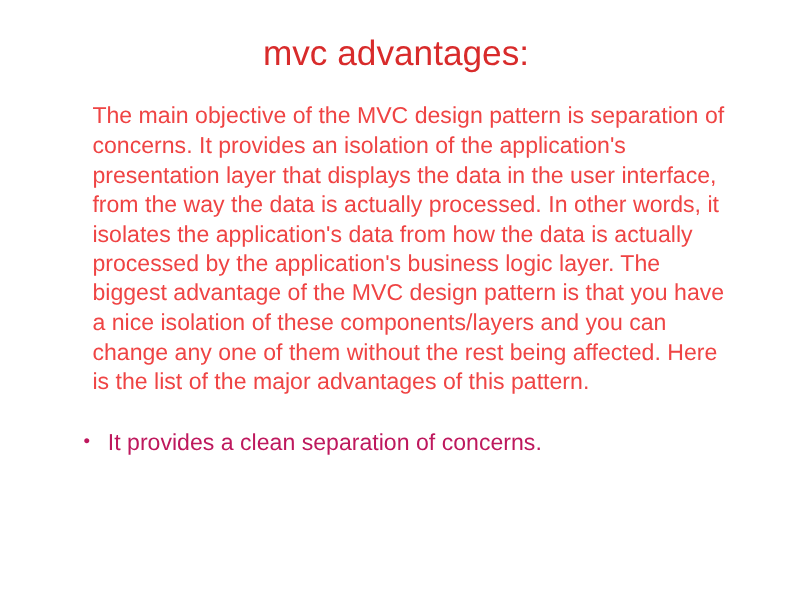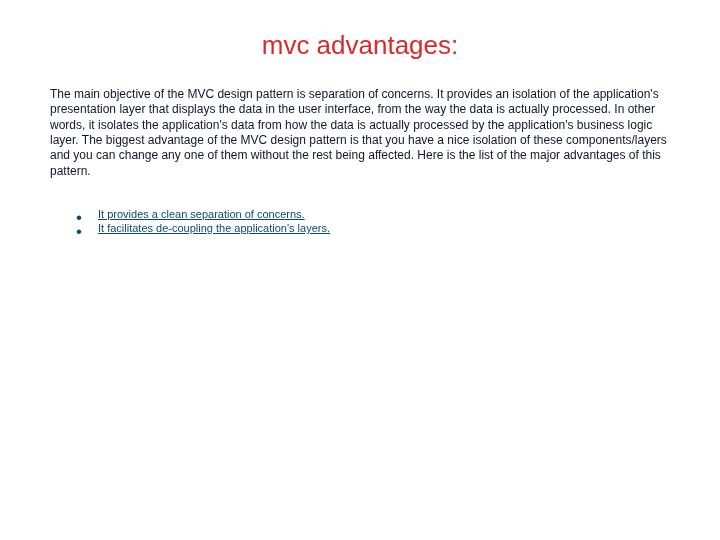--- a/index.html
+++ b/index.html
@@ -10,55 +10,54 @@
     body {
       width: 720px;
       height: 540px;
       background: #ffffff;
       font-family: Arial, Helvetica, sans-serif;
       padding: 30px 50px 30px 50px;
       color: #000000;
     }
     .title {
       text-align: center;
-      font-size: 26px;
+      font-size: 32px;
       color: #d82b2b;
       margin-bottom: 26px;
       font-weight: normal;
     }
     .body-text {
-      font-size: 12px;
+      font-size: 21px;
       line-height: 1.28;
-      color: #0f172a;
+      color: #ef4444;
       margin-bottom: 28px;
+      margin-left: 34px;
     }
     .bullet-list {
       list-style: none;
       padding-left: 26px;
     }
     .bullet-list li {
-      font-size: 11px;
+      font-size: 21px;
       line-height: 1.28;
-      color: #0c4a6e;
+      color: #be185d;
       position: relative;
       padding-left: 22px;
       margin-bottom: 0px;
-      text-decoration: underline;
     }
     .bullet-list li::before {
       content: "•";
       position: absolute;
       left: 0;
       top: 0;
       font-size: 17px;
     }
   </style>
 </head>
 <body>
 
 <h1 class="title">mvc advantages:</h1>
 
 <p class="body-text">The main objective of the MVC design pattern is separation of concerns. It provides an isolation of the application's presentation layer that displays the data in the user interface, from the way the data is actually processed. In other words, it isolates the application's data from how the data is actually processed by the application's business logic layer. The biggest advantage of the MVC design pattern is that you have a nice isolation of these components/layers and you can change any one of them without the rest being affected. Here is the list of the major advantages of this pattern.</p>
 
 <ul class="bullet-list">
   <li>It provides a clean separation of concerns.</li>
-  <li>It facilitates de-coupling the application's layers.</li>
 </ul>
 
 </body></html>

